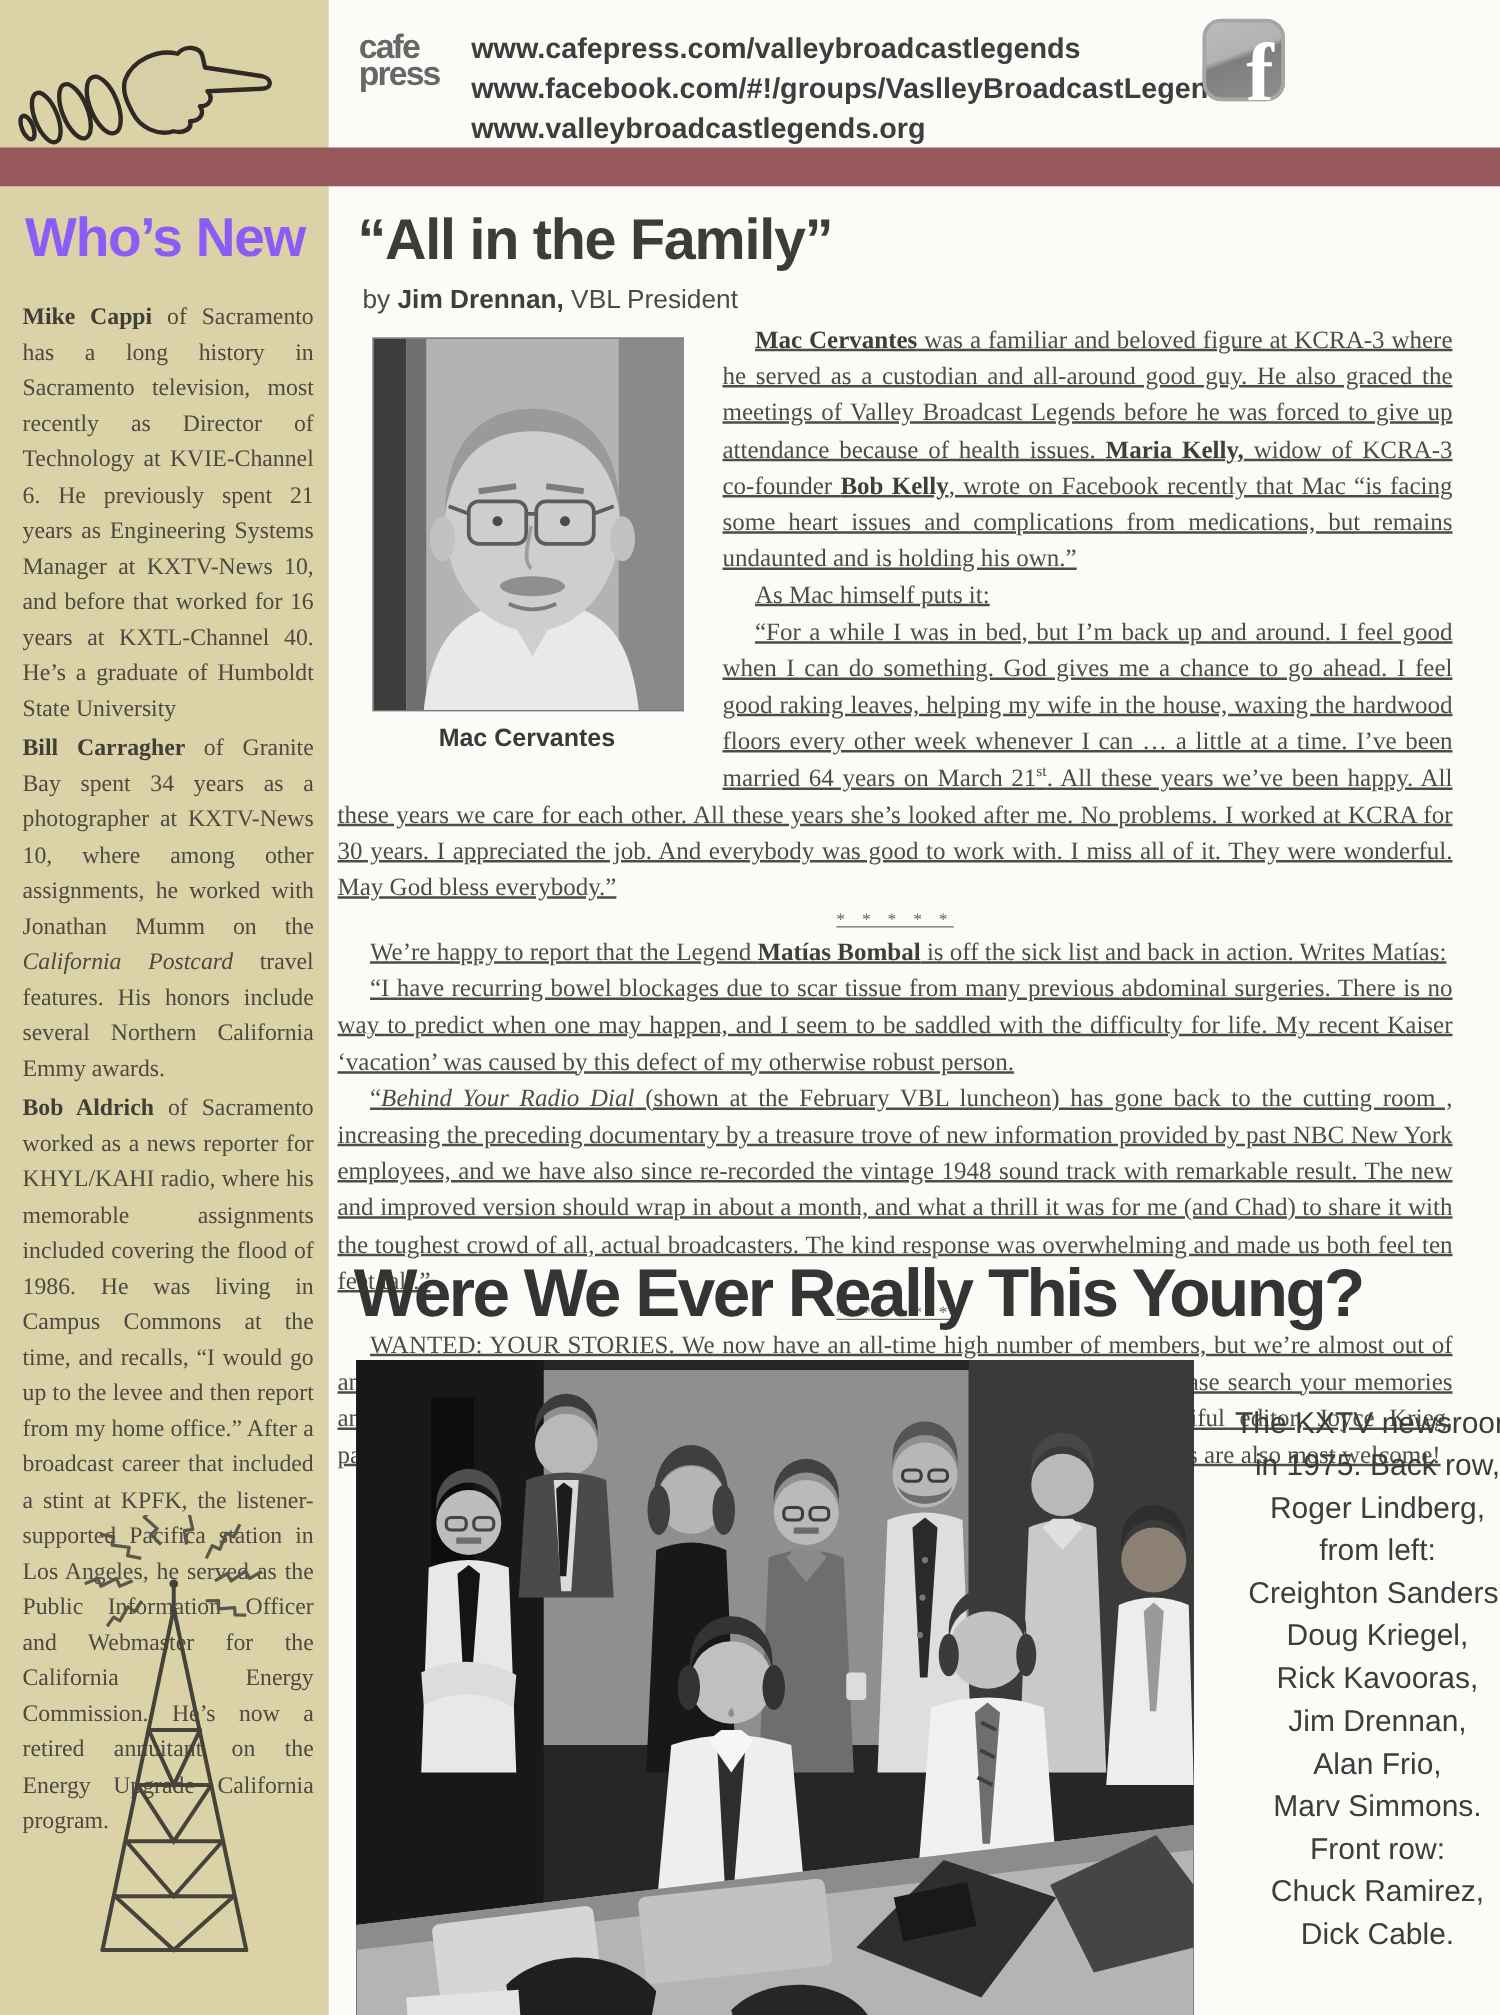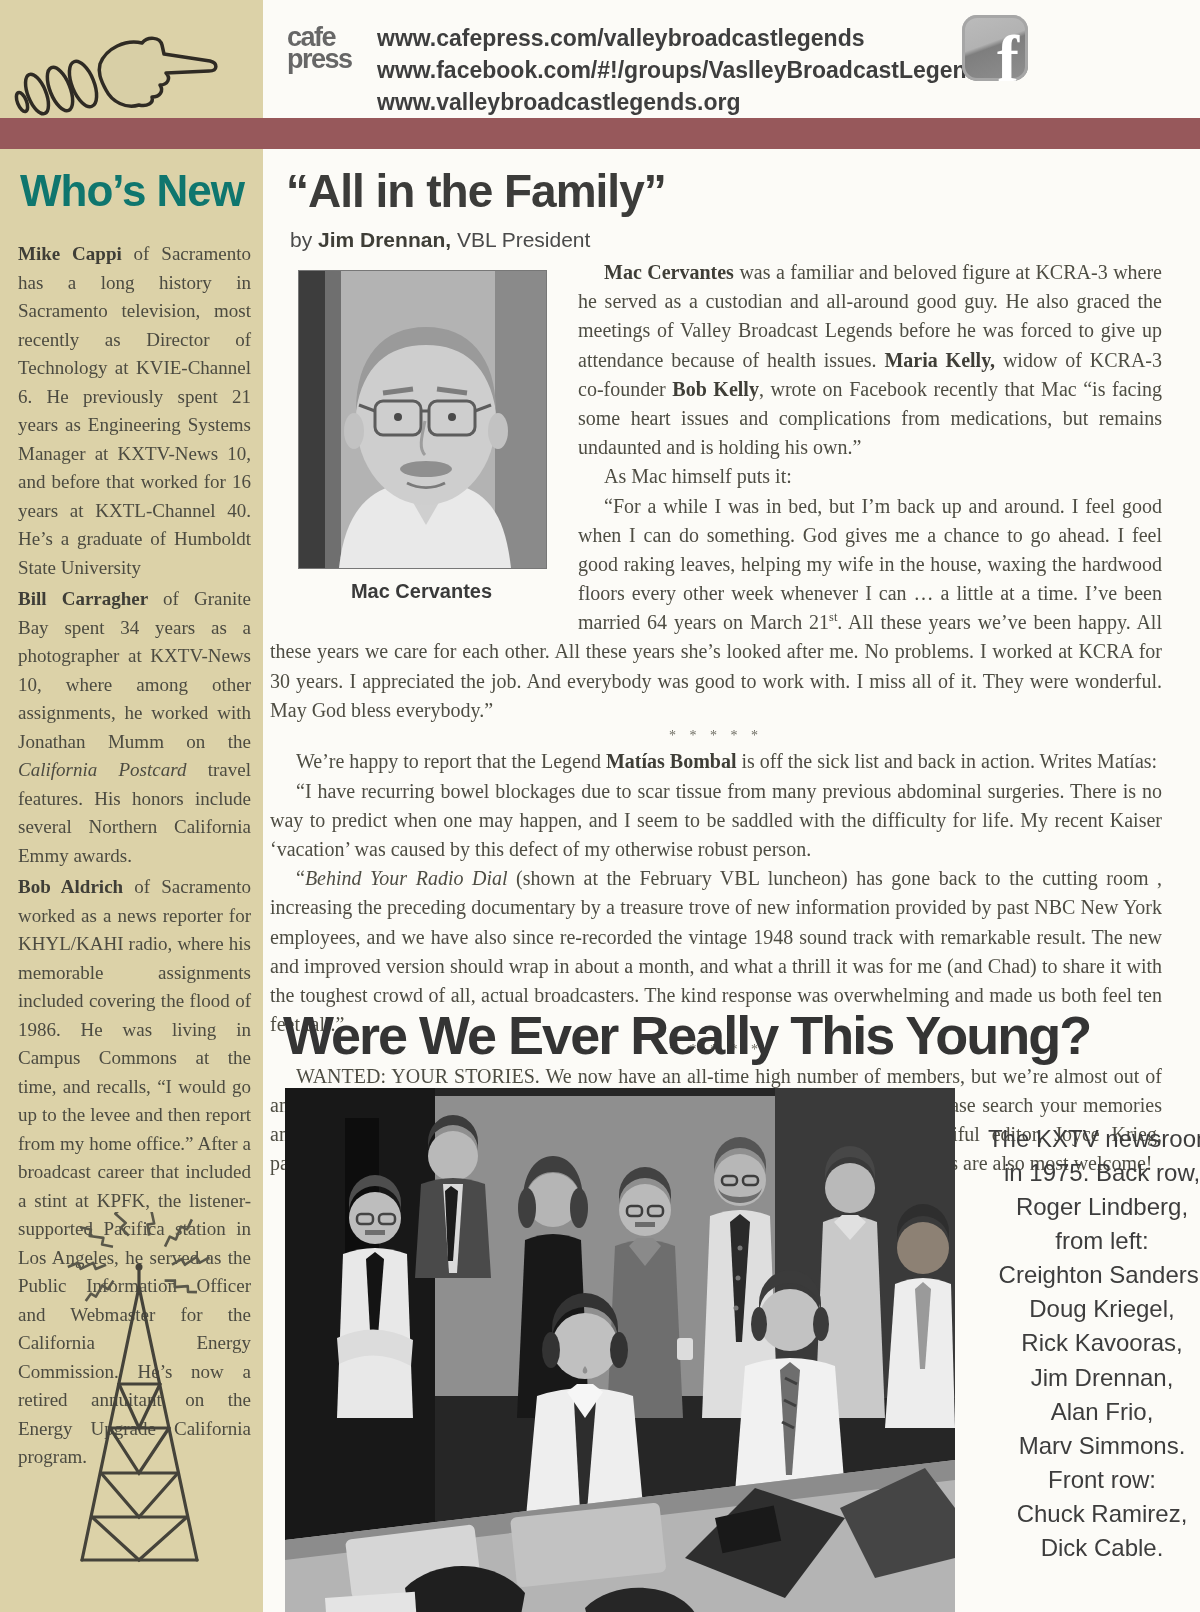--- a/index.html
+++ b/index.html
@@ -6,21 +6,21 @@
   .page{
     position:relative;width:1200px;height:1612px;margin:0 auto;
     background:#fcfbf7;overflow:hidden;
     font-family:"Liberation Serif", serif;color:#4a4940;
   }
   
   .sidebar{position:absolute;left:0;top:0;width:263px;height:1612px;background:#dcd2a8;}
   .whosnew{
     position:absolute;left:20px;top:166px;width:240px;
     font-family:"Liberation Sans",sans-serif;font-weight:700;font-size:44px;
-    letter-spacing:-1px;color:#0f766e;
+    letter-spacing:-1px;color:#8b5cf6;
   }
   .sidebar-text{position:absolute;left:18px;top:240px;width:233px;
     font-size:19px;line-height:1.5;text-align:justify;color:#4c4b41;}
   .sidebar-text p{margin:0 0 3px 0;}
   .hand-icon{position:absolute;left:12px;top:28px;}
   .tower-icon{position:absolute;left:42px;top:1212px;}
   
   .redbar{position:absolute;left:0;top:118px;width:1200px;height:31px;background:#97585b;z-index:3;}
   .cafepress{
     position:absolute;left:287px;top:26px;
@@ -41,21 +41,21 @@
   }
   
   .a-title{position:absolute;left:286px;top:164px;
     font-family:"Liberation Sans",sans-serif;font-weight:700;font-size:46px;
     letter-spacing:-1px;color:#3c3c3a;}
   .a-byline{position:absolute;left:290px;top:228px;
     font-family:"Liberation Sans",sans-serif;font-size:21px;color:#4a4a4a;}
   .a-byline .b{font-weight:700;}
   .article{position:absolute;left:270px;top:258px;width:892px;
     font-size:20px;line-height:1.46;text-align:justify;color:#4e4d43;}
-  .article p{margin:0;text-indent:26px;}
+  .article p{margin:0;text-indent:26px;text-decoration:underline;}
   .article p.divider{text-indent:0;text-align:center;font-size:14px;letter-spacing:5px;
     color:#6d6c62;margin:1px 0;}
   .b{font-weight:700;color:#3f3e37;}
   .i{font-style:italic;}
   .sup{vertical-align:super;font-size:0.62em;}
   .macfig{float:left;width:264px;margin:12px 16px 4px 28px;}
   .macfig .photo{width:247px;height:297px;background:#9c9c9c;border:1px solid #777;}
   .macfig figcaption{width:247px;text-align:center;margin-top:8px;
     font-family:"Liberation Sans",sans-serif;font-weight:700;font-size:20px;color:#3a3a3a;}
   

